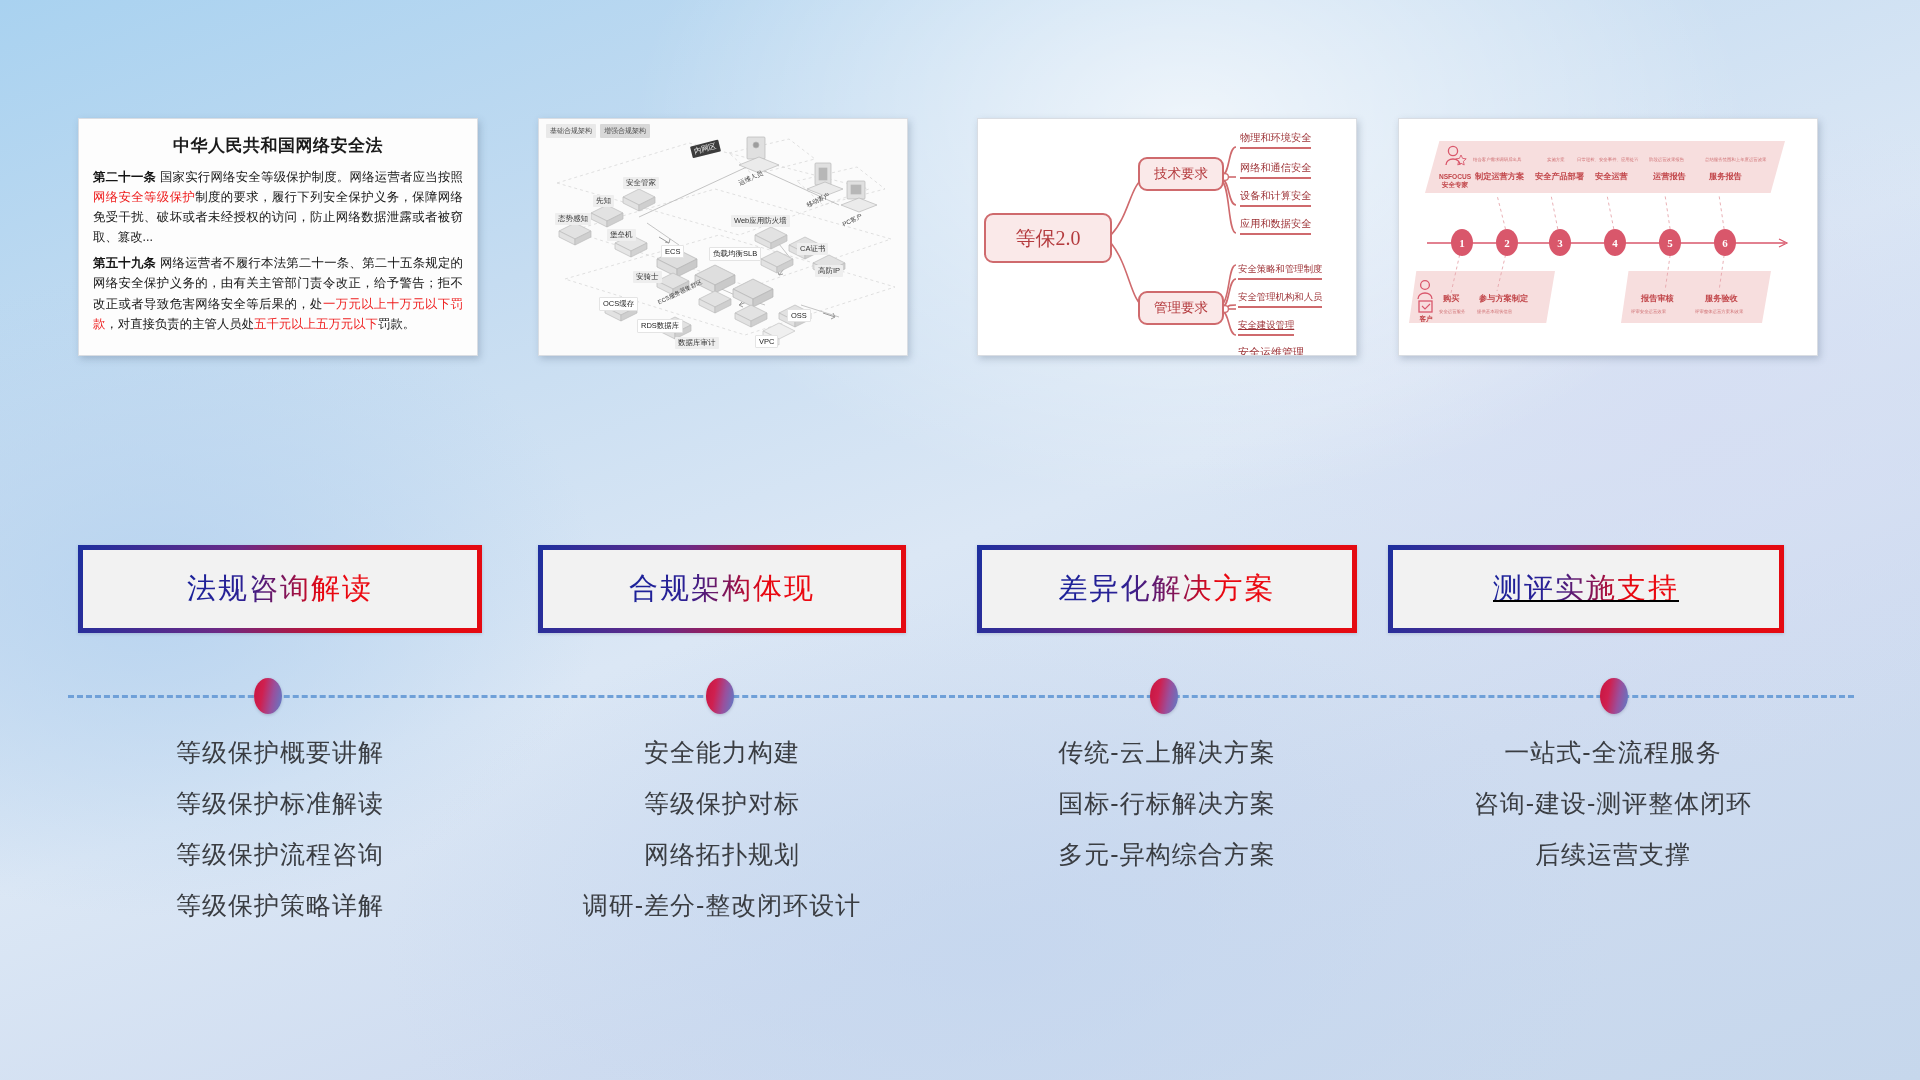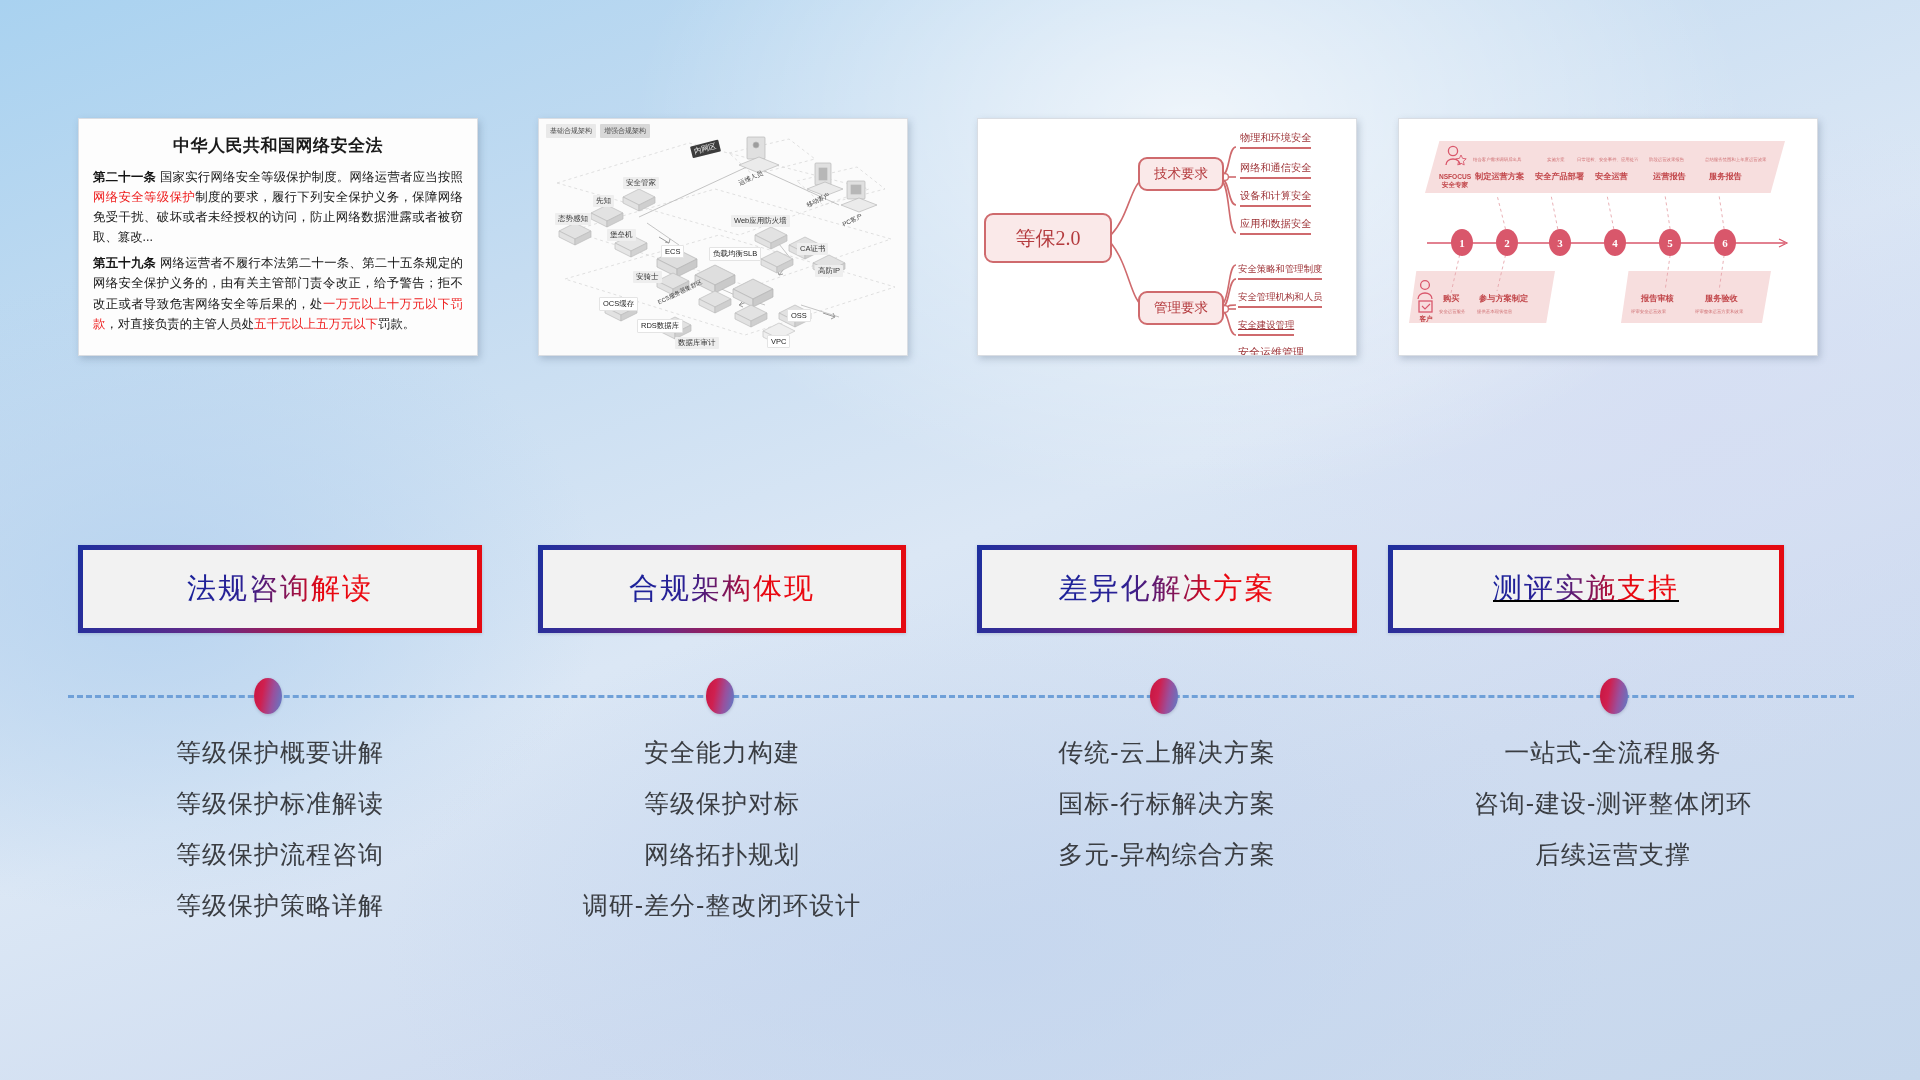--- a/index.html
+++ b/index.html
@@ -317,21 +317,21 @@
       <div class="nd" style="left:94px; top:152px;">安骑士</div>
       <div class="nd w" style="left:60px; top:178px;">OCS缓存</div>
       <div class="nd w" style="left:98px; top:200px;">RDS数据库</div>
       <div class="nd" style="left:136px; top:218px;">数据库审计</div>
       <div class="nd" style="left:192px; top:96px;">Web应用防火墙</div>
       <div class="nd w" style="left:170px; top:128px;">负载均衡SLB</div>
       <div class="nd" style="left:258px; top:124px;">CA证书</div>
       <div class="nd" style="left:276px; top:146px;">高防IP</div>
       <div class="nd pl" style="left:196px; top:54px; transform:rotate(-24deg); font-size:6.5px;">运维人员</div>
       <div class="nd w" style="left:248px; top:190px;">OSS</div>
-      <div class="nd w" style="left:228px; top:216px;">VPC</div>
+      <div class="nd w" style="left:216px; top:216px;">VPC</div>
       <div class="nd pl" style="left:264px; top:76px; transform:rotate(-26deg); font-size:6.2px;">移动客户</div>
       <div class="nd pl" style="left:300px; top:96px; transform:rotate(-26deg); font-size:6.2px;">PC客户</div>
       <div class="nd pl" style="left:114px; top:168px; transform:rotate(-26deg); font-size:6px;">ECS服务器集群区</div>
     </div>
   </div>
 
   <div class="card c3">
     <div class="mind">
       <svg width="380" height="238">
         <g fill="none" stroke="#cf6a6d" stroke-width="1.6">

